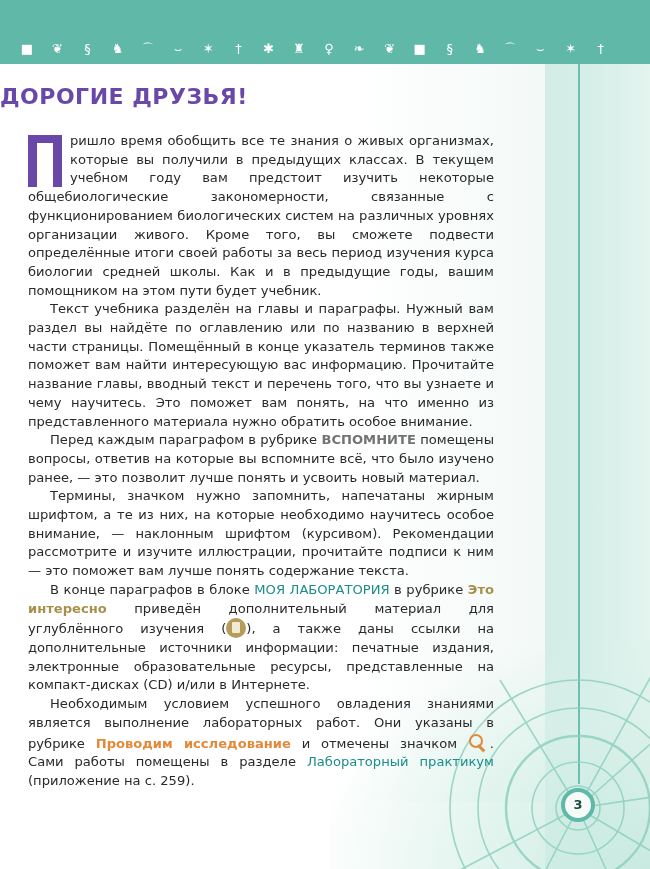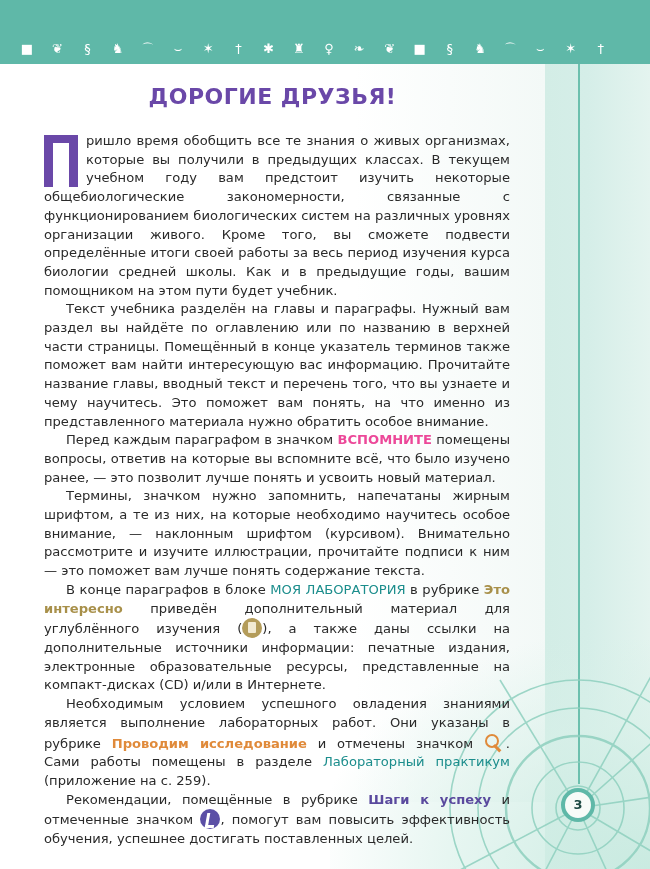--- a/index.html
+++ b/index.html
@@ -39,43 +39,43 @@
   .compass {
     position:absolute; left:440px; top:640px; width:260px; height:260px;
   }
   .page-num {
     position:absolute; left:561px; top:788px; width:34px; height:34px;
     border-radius:50%; background:#f7fbf8; border:4px solid #5fb8a8;
     box-sizing:border-box; text-align:center; line-height:26px;
     font-weight:bold; font-size:13px; color:#1e4a44;
   }
   .title {
-    position:absolute; left:0; top:84px; width:545px; text-align:center;
+    position:absolute; left:0; top:84px; width:545px; text-align:left;
     font-family:"DejaVu Sans", sans-serif; font-weight:bold;
     font-size:22px; letter-spacing:0.5px; color:#6a48a8;
   }
   .content {
-    position:absolute; left:44px; top:132px; width:466px;
+    position:absolute; left:28px; top:132px; width:466px;
     font-size:13.1px; line-height:18.7px; color:#2a2a2a;
     text-align:justify;
   }
   .content p { margin:0; text-indent:22px; }
   .content p.first { text-indent:0; }
   .dropcap {
     float:left; width:34px; height:52px; margin:3px 8px 0 0;
     position:relative;
   }
   .dropcap .l, .dropcap .r, .dropcap .t {
     position:absolute; background:#6a48a8;
   }
   .dropcap .l { left:0; top:0; width:9px; height:52px; }
   .dropcap .r { left:25px; top:0; width:9px; height:52px; }
   .dropcap .t { left:0; top:0; width:34px; height:8px; }
   .b { font-weight:normal; }
-  .teal-b { font-weight:bold; color:#ec4899; }
+  .teal-b { font-weight:bold; color:#737373; }
   .teal-i { color:#1b8d8c; }
   .gold-b { font-weight:bold; color:#a8904a; }
   .orange-b { font-weight:bold; color:#e08a3a; }
   .purple-b { font-weight:bold; color:#5a4a9e; }
   .i { }
   .ico {
     display:inline-block; vertical-align:-5px; width:20px; height:20px;
     border-radius:50%; position:relative;
   }
   .ico-doc { background:#b49c5a; }
@@ -161,28 +161,25 @@
     <span class="dropcap">
         <span class="l"></span>
         <span class="r"></span>
         <span class="t"></span>
       </span><span>ришло время обобщить все те знания о живых организмах, которые вы получили в предыдущих классах. В текущем учебном году вам предстоит изучить некоторые общебиологические закономерности, связанные с функционированием биологических систем на различных уровнях организации живого. Кроме того, вы сможете подвести определённые итоги своей работы за весь период изучения курса биологии средней школы. Как и в предыдущие годы, вашим помощником на этом пути будет учебник.</span>
   </p>
   <p>
     <span>Текст учебника разделён на главы и параграфы. Нужный вам раздел вы найдёте по </span><span class="b">оглавлению</span><span> или по названию в верхней части страницы. Помещённый в конце </span><span class="b">указатель терминов</span><span> также поможет вам найти интересующую вас информацию. Прочитайте название главы, вводный текст и перечень того, что вы узнаете и чему научитесь. Это поможет вам понять, на что именно из представленного материала нужно обратить особое внимание.</span>
   </p>
   <p>
-    <span>Перед каждым параграфом в значком </span><span class="teal-b">ВСПОМНИТЕ</span><span> помещены вопросы, ответив на которые вы вспомните всё, что было изучено ранее, — это позволит лучше понять и усвоить новый материал.</span>
+    <span>Перед каждым параграфом в рубрике </span><span class="teal-b">ВСПОМНИТЕ</span><span> помещены вопросы, ответив на которые вы вспомните всё, что было изучено ранее, — это позволит лучше понять и усвоить новый материал.</span>
   </p>
   <p>
-    <span>Термины, значком нужно запомнить, напечатаны </span><span class="b">жирным шрифтом</span><span>, а те из них, на которые необходимо научитесь особое внимание, — </span><span class="i">наклонным шрифтом</span><span> (</span><span class="i">курсивом</span><span>). Внимательно рассмотрите и изучите иллюстрации, прочитайте подписи к ним — это поможет вам лучше понять содержание текста.</span>
+    <span>Термины, значком нужно запомнить, напечатаны </span><span class="b">жирным шрифтом</span><span>, а те из них, на которые необходимо научитесь особое внимание, — </span><span class="i">наклонным шрифтом</span><span> (</span><span class="i">курсивом</span><span>). Рекомендации рассмотрите и изучите иллюстрации, прочитайте подписи к ним — это поможет вам лучше понять содержание текста.</span>
   </p>
   <p>
     <span>В конце параграфов в блоке </span><span class="teal-i">МОЯ ЛАБОРАТОРИЯ</span><span> в рубрике </span><span class="gold-b">Это интересно</span><span> приведён дополнительный материал для углублённого изучения (</span><span class="ico ico-doc"></span><span>), а также даны ссылки на дополнительные источники информации: печатные издания, электронные образовательные ресурсы, представленные на компакт-дисках (CD) и/или в Интернете.</span>
   </p>
   <p>
     <span>Необходимым условием успешного овладения знаниями является выполнение лабораторных работ. Они указаны в рубрике </span><span class="orange-b">Проводим исследование</span><span> и отмечены значком </span><span class="ico-mag"><span class="ring"></span><span class="handle"></span></span><span>. Сами работы помещены в разделе </span><span class="teal-i">Лабораторный практикум</span><span> (приложение на с. 259).</span>
   </p>
-  <p>
-    <span>Рекомендации, помещённые в рубрике </span><span class="purple-b">Шаги к успеху</span><span> и отмеченные значком </span><span class="ico ico-steps"></span><span>, помогут вам повысить эффективность обучения, успешнее достигать поставленных целей.</span>
-  </p>
 
 </div>
 
 </body></html>

